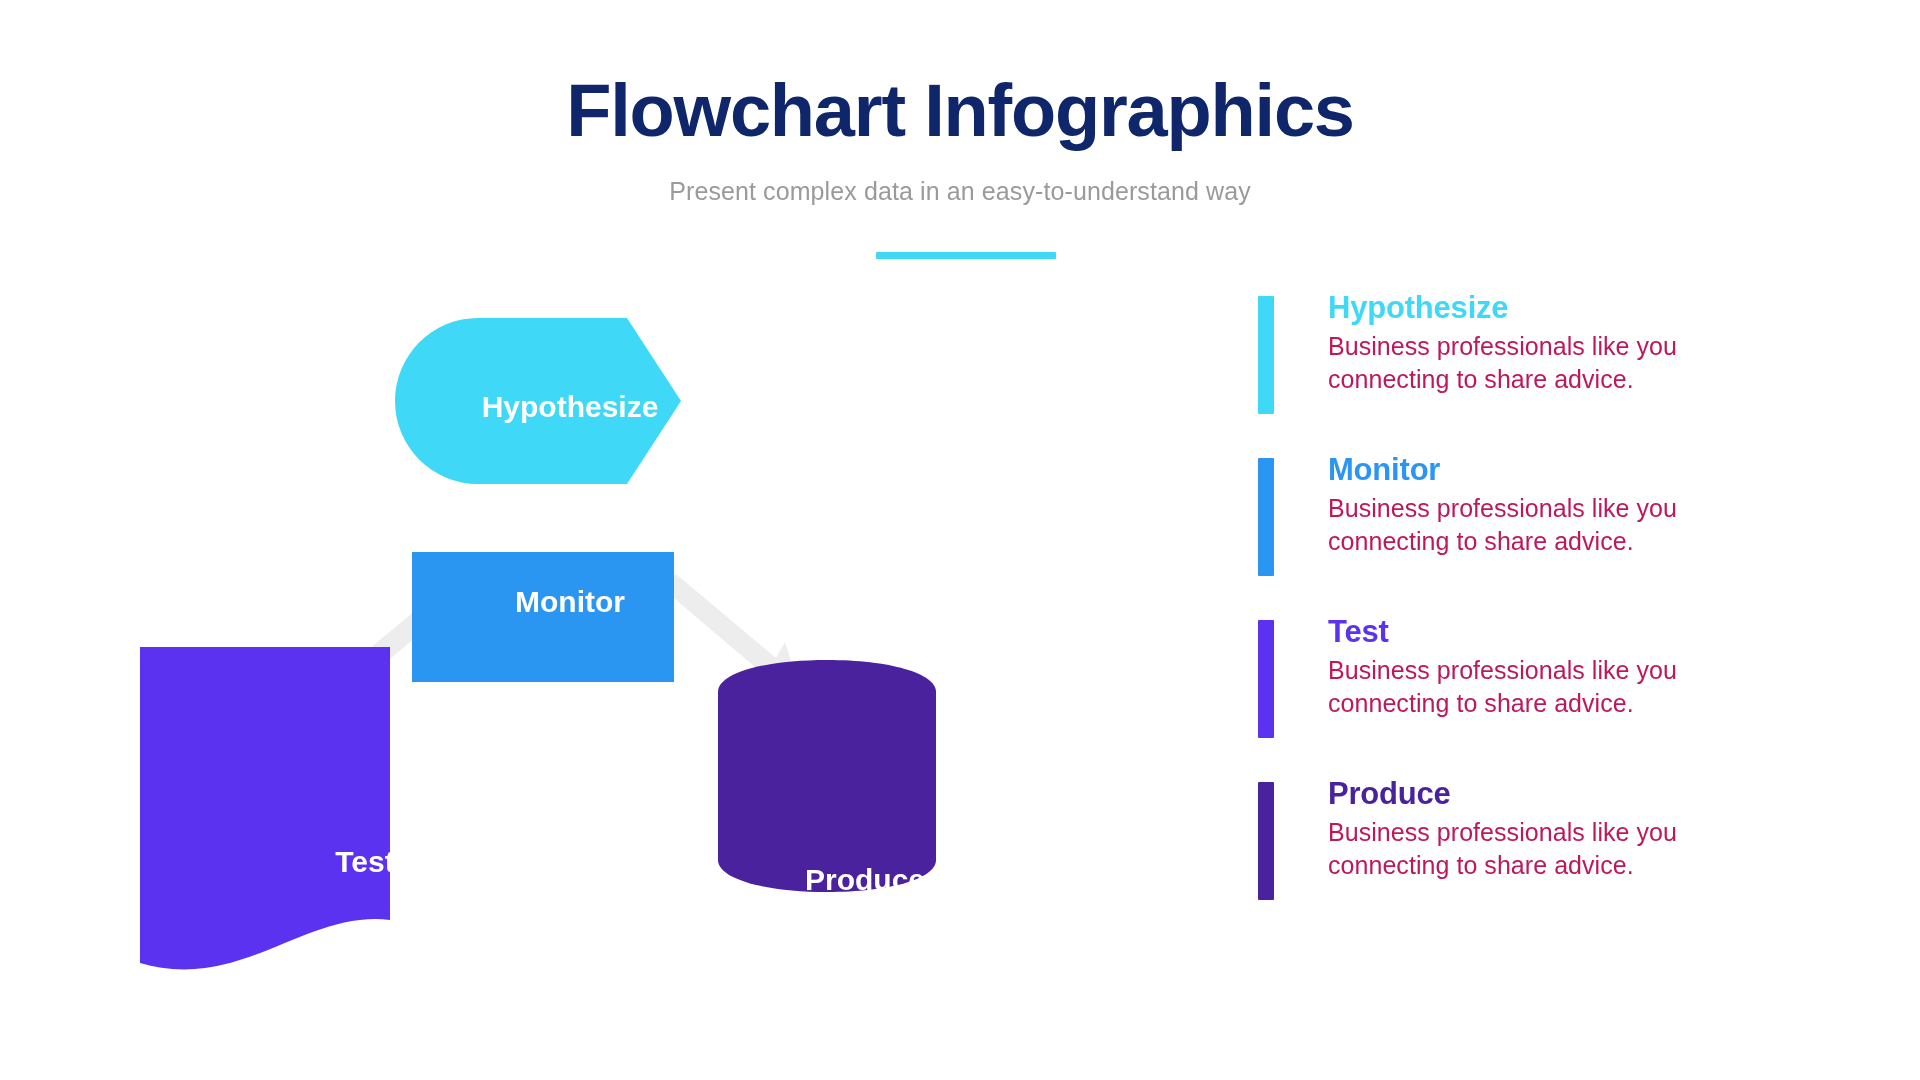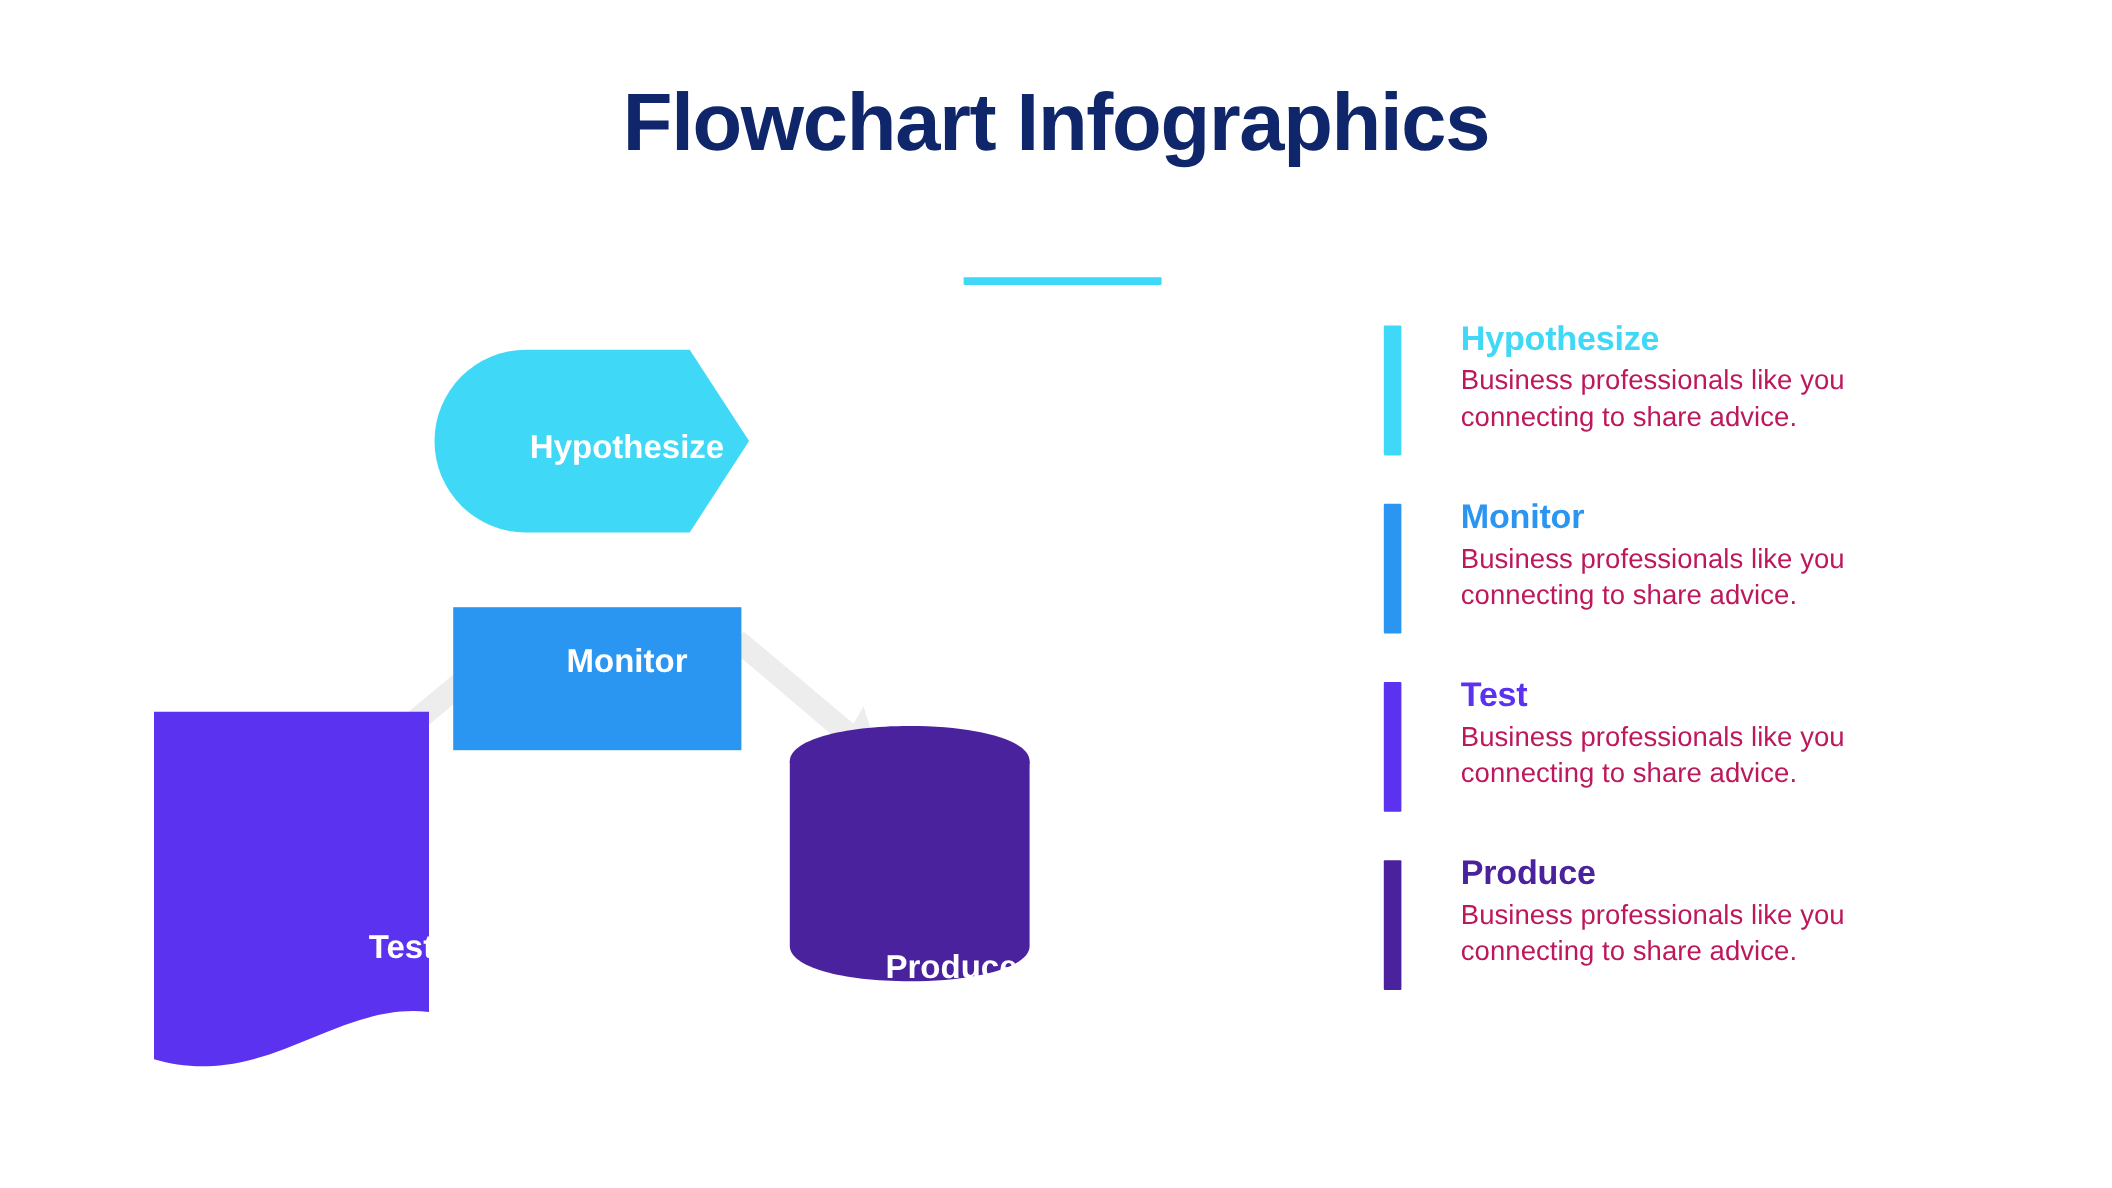--- a/index.html
+++ b/index.html
@@ -136,20 +136,21 @@
     margin: 0;
     max-width: 420px;
     letter-spacing: 0.05px;
   }
 </style>
 </head>
 <body>
 
 <div id="header">
   <h1 id="page-title" style="color: rgb(16, 38, 107);">Flowchart Infographics</h1>
+  <p id="page-subtitle" style="color: rgb(154, 154, 154);">Present complex data in an easy-to-understand way</p>
 </div>
 <div id="accent-rule" style="background: rgb(63, 216, 247);"></div>
 
 <div id="flow-diagram">
   <svg id="flow-svg" width="1060" height="700" viewBox="0 0 1060 700" xmlns="http://www.w3.org/2000/svg">
 
     <g>
       <path d="M 415 115 L 434 115 L 434 148 L 447 148 L 424 180 L 401 148 L 415 148 Z" fill="#ededed" transform="translate(0,0)"></path>
     </g>
 

